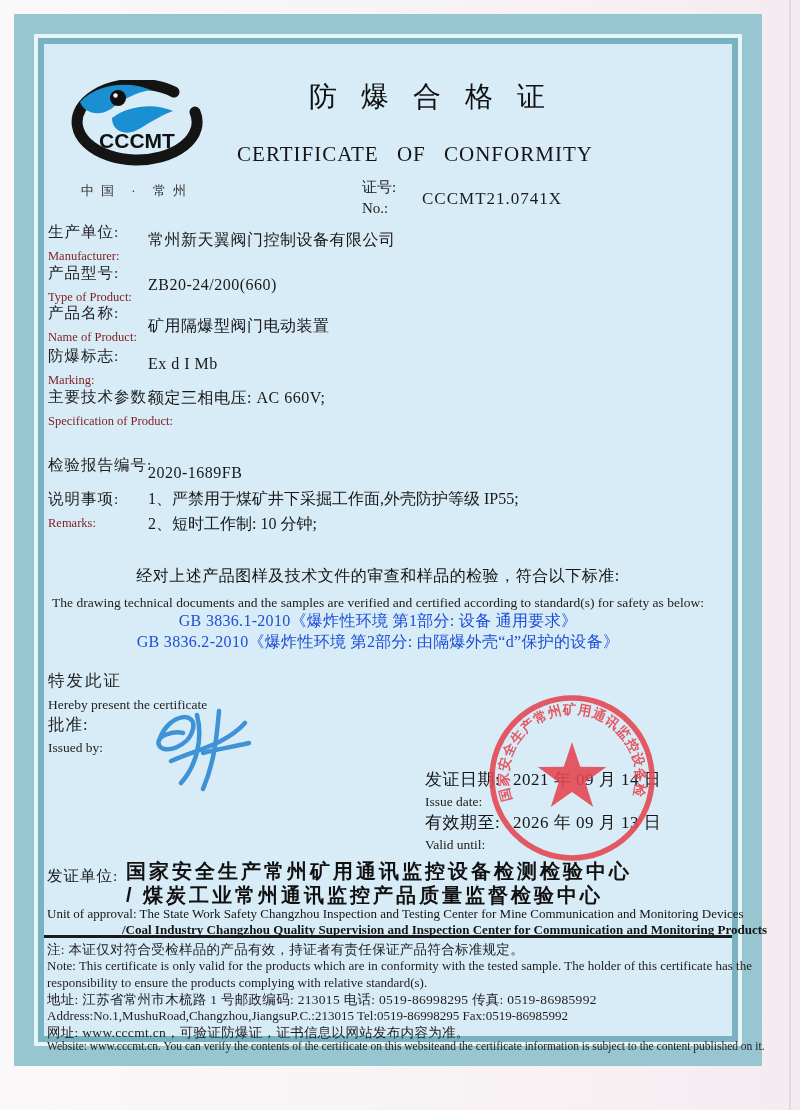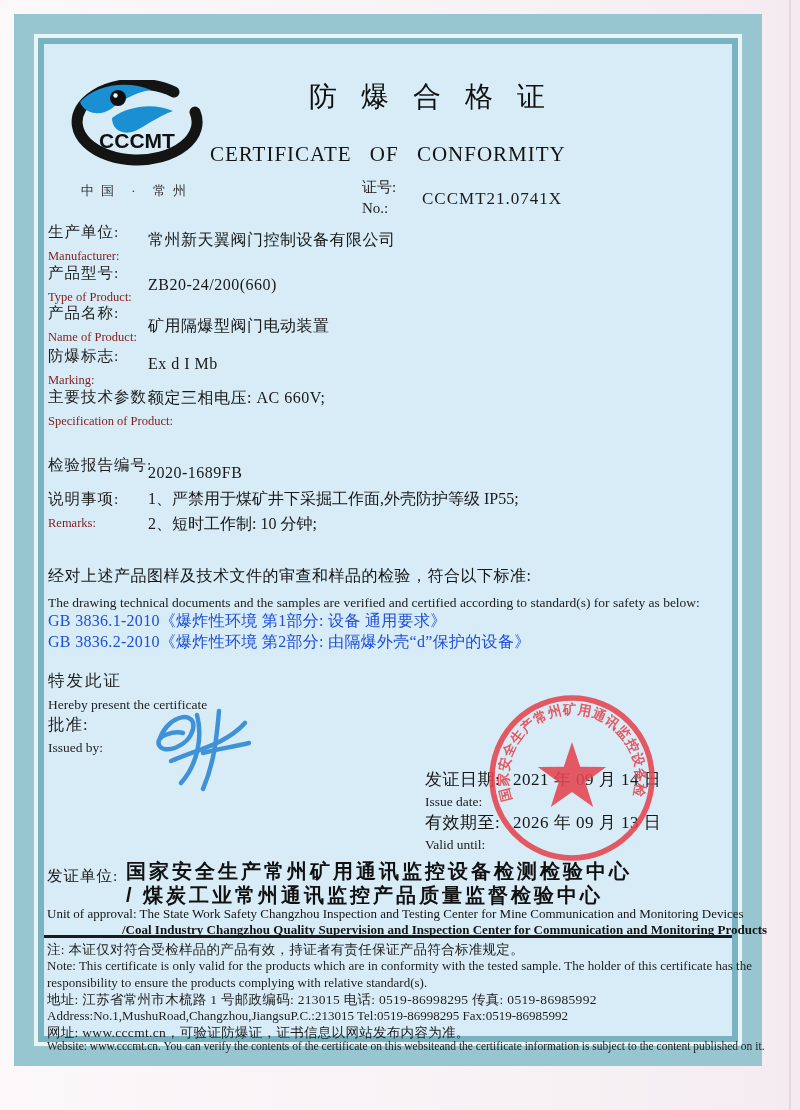--- a/index.html
+++ b/index.html
@@ -17,33 +17,33 @@
   .frame2{position:absolute;left:34px;top:34px;width:708px;height:1012px;background:#e9f4f6;}
   .frame3{position:absolute;left:38px;top:38px;width:700px;height:1004px;background:#79b2c0;}
   .frame4{position:absolute;left:44px;top:44px;width:688px;height:992px;background:#d8ecf7;}
   .edge-line{position:absolute;left:789px;top:0;width:2px;height:1110px;background:#e6d6dd;}
   
   .logo{position:absolute;left:52px;top:80px;width:170px;height:100px;}
   .logo-region{position:absolute;left:52px;top:182px;width:170px;text-align:center;
     font-size:13px;letter-spacing:7px;color:#333;}
   .title{position:absolute;left:210px;top:78px;width:410px;text-align:center;
     font-size:28px;letter-spacing:24px;padding-left:24px;color:#111;font-weight:500;}
-  .subtitle{position:absolute;left:210px;top:142px;width:410px;text-align:left;
+  .subtitle{position:absolute;left:210px;top:142px;width:410px;text-align:center;
     font-size:21px;word-spacing:12px;letter-spacing:1px;color:#141414;}
   .certno{position:absolute;left:362px;top:177px;font-size:15px;line-height:21px;color:#222;}
   .certno-val{position:absolute;left:422px;top:189px;font-size:17px;letter-spacing:1px;
     font-family:"Liberation Serif",serif;color:#1c1c1c;}
   
   .row{position:absolute;left:48px;width:650px;}
   .lzh{font-size:15.5px;color:#1e1e1e;letter-spacing:1px;}
   .len{font-size:12.5px;color:#7f1d1d;margin-top:6px;}
   .val{position:absolute;left:100px;top:8px;font-size:16px;color:#181818;letter-spacing:0.5px;white-space:nowrap;}
   .val2{position:absolute;left:100px;top:-3px;font-size:16px;color:#181818;line-height:25px;white-space:nowrap;}
   
-  .std{position:absolute;left:48px;width:660px;}
+  .std{position:absolute;left:48px;width:660px;text-align:center;}
   .std-zh{font-size:16px;letter-spacing:0.5px;color:#161616;}
   .std-en{font-size:13.5px;color:#202020;margin-top:8px;}
   .std-item{font-size:16px;color:#1d4ed8;margin-top:0;letter-spacing:0.3px;}
   
   .present-zh{position:absolute;left:48px;top:670px;font-size:16.5px;letter-spacing:2px;}
   .present-en{position:absolute;left:48px;top:697px;font-size:13.5px;}
   .approve-zh{position:absolute;left:48px;top:714px;font-size:16.5px;letter-spacing:1px;}
   .approve-en{position:absolute;left:48px;top:740px;font-size:13.5px;}
   .signature{position:absolute;left:145px;top:703px;width:125px;height:92px;}
   .dateline{position:absolute;font-size:17px;color:#161616;letter-spacing:0.5px;white-space:nowrap;}

